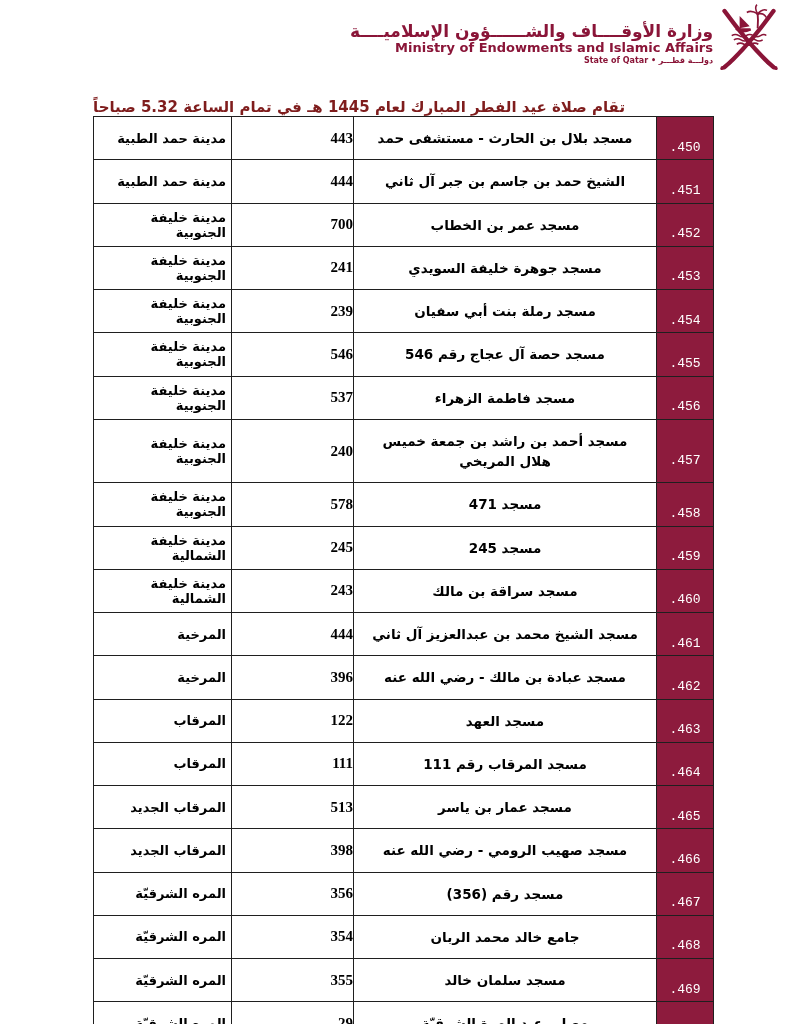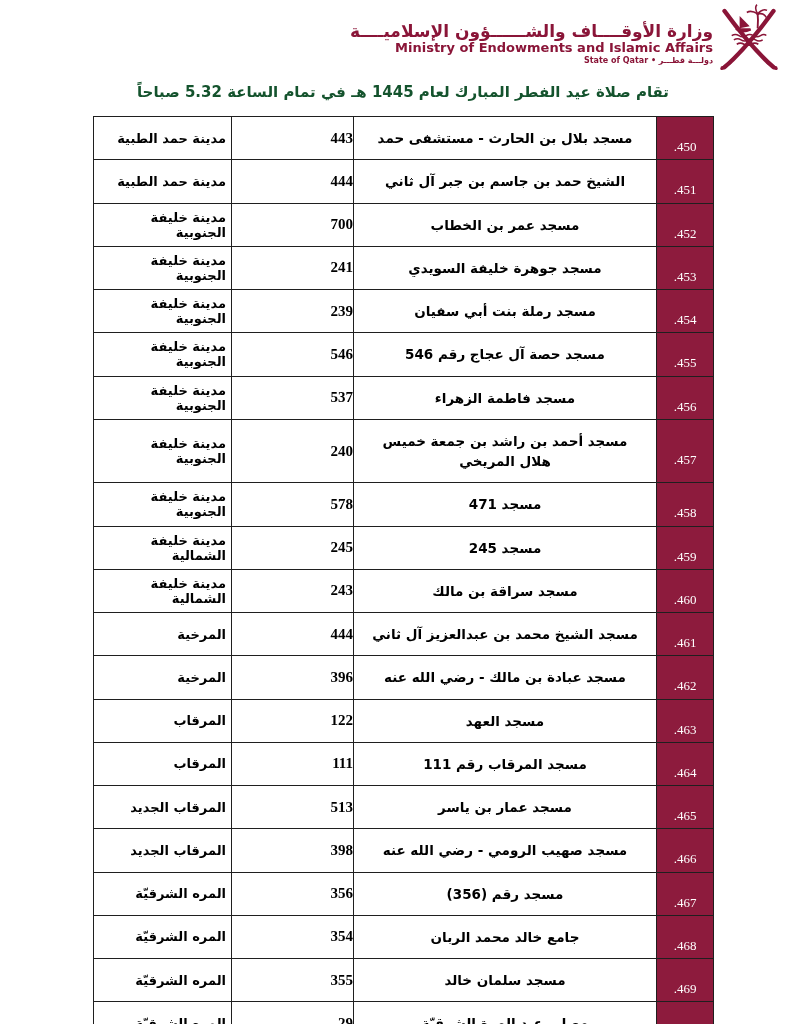--- a/index.html
+++ b/index.html
@@ -46,24 +46,24 @@
     font-size:8px;font-weight:bold;
     direction:rtl;
     line-height:1.3;
     white-space:nowrap;
   }
   .emblem{width:72px;height:70px;flex:0 0 auto;}
   .emblem svg{width:100%;height:100%;display:block;}
 
   
   .doc-title{
-    position:absolute;top:83px;left:93px;width:620px;
-    text-align:center;direction:rtl;
+    position:absolute;top:98px;left:93px;width:620px;
+    text-align:left;direction:rtl;
     font-weight:bold;font-size:15px;
-    color:#14532d;
+    color:#7f1d1d;
   }
 
   
   table.mosques{
     position:absolute;top:116px;left:93px;
     width:620px;
     border-collapse:collapse;
     direction:rtl;
     table-layout:fixed;
   }
@@ -72,21 +72,21 @@
     vertical-align:middle;
     overflow:hidden;
   }
   table.mosques tr{height:37px;}
   td.num{
     background:var(--maroon);
     color:#fff;
     direction:ltr;
     text-align:center;
     vertical-align:top;
-    font-family:Liberation Serif, serif;
+    font-family:Liberation Mono, monospace;
     font-size:13px;
     padding-top:18px;
   }
   td.name{
     font-weight:bold;
     font-size:13.5px;
     text-align:center;
     padding:11px 14px;
     line-height:1.5;
   }

